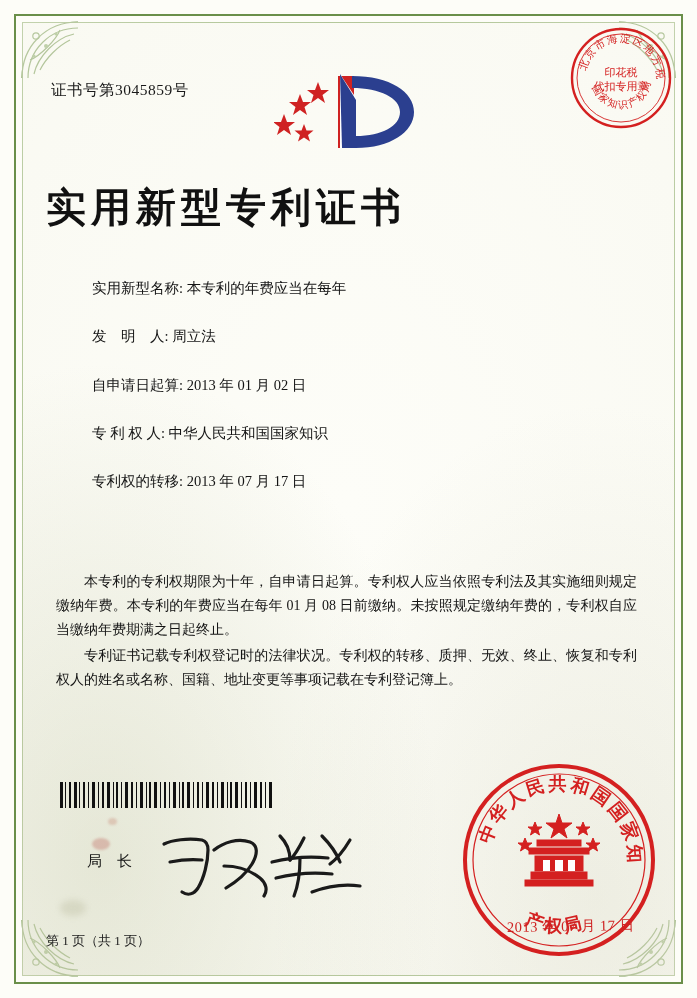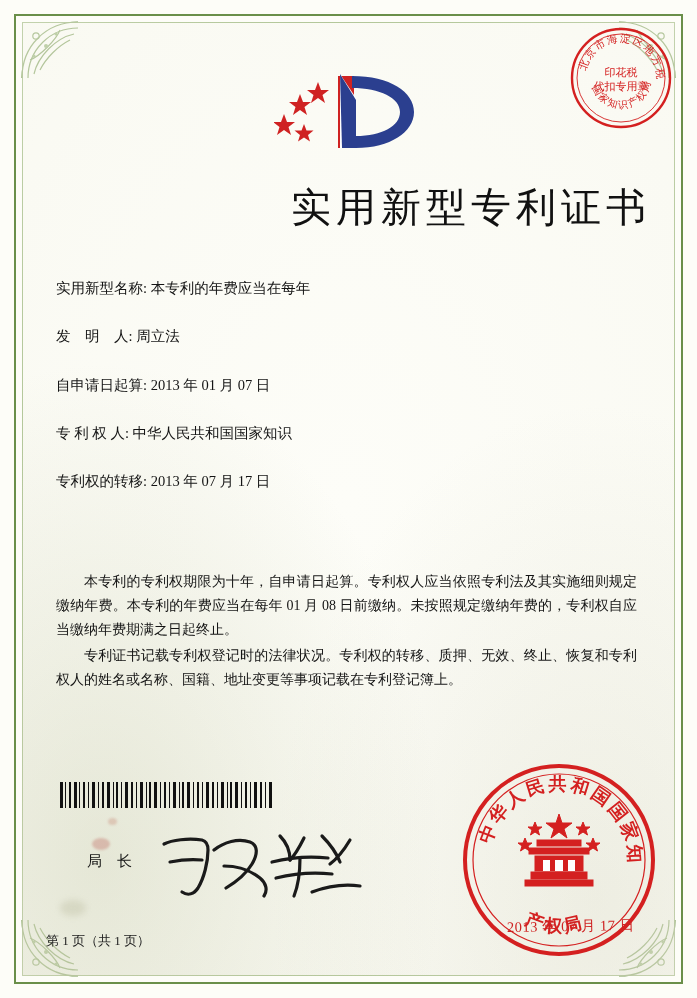--- a/index.html
+++ b/index.html
@@ -86,43 +86,44 @@
     transform: translateX(-50%);
     width: 150px;
     height: 86px;
   }
 
   .title {
     position: absolute;
     left: 0;
     right: 0;
     top: 140px;
-    text-align: right;
+    text-align: left;
     font-size: 40px;
-    font-weight: normal;
+    font-weight: bold;
     letter-spacing: 5px;
     color: #111;
     font-family: "DejaVu Serif", "Liberation Serif", serif;
   }
 
   .fields {
     position: absolute;
     left: 10px;
     right: 10px;
     top: 238px;
   }
   .field {
     font-size: 14.5px;
     line-height: 1.5;
     margin-bottom: 26.5px;
     color: #141414;
     white-space: nowrap;
   }
   .field .lbl {
     display: inline-block;
+    margin-left: 36px;
   }
   .field .val {
     display: inline-block;
   }
 
   .body-text {
     position: absolute;
     left: 10px;
     right: 14px;
     top: 530px;
@@ -279,20 +280,21 @@
   </div>
 
   <div class="tint"></div>
 
   <div class="stain" style="left:92px; top:838px; width:18px; height:12px; background:rgba(180,70,60,0.28); filter:blur(1px);"></div>
   <div class="stain" style="left:108px; top:818px; width:9px; height:7px; background:rgba(180,80,60,0.22); filter:blur(1px);"></div>
   <div class="stain" style="left:60px; top:900px; width:26px; height:16px; background:rgba(150,150,110,0.2); filter:blur(3px);"></div>
 
   <div class="content">
 
+    <div class="cert-number">证书号第3045859号</div>
 
     <div class="logo">
       <svg width="150" height="86" viewBox="0 0 150 86">
         <g fill="#cf2222">
           <polygon points="10,46 13,54 21,54 14.5,59 17,67 10,62 3,67 5.5,59 -1,54 7,54"></polygon>
           <polygon points="26,26 29,34 37,34 30.5,39 33,47 26,42 19,47 21.5,39 15,34 23,34"></polygon>
           <polygon points="44,14 47,22 55,22 48.5,27 51,35 44,30 37,35 39.5,27 33,22 41,22"></polygon>
           <polygon points="30,56 32.5,62.5 39.5,62.5 34,67 36,73.5 30,69.5 24,73.5 26,67 20.5,62.5 27.5,62.5"></polygon>
           <path d="M64 8 L80 8 L80 80 L64 80 Z"></path>
         </g>
@@ -308,21 +310,21 @@
       <div class="field">
         <span class="lbl">实用新型名称:</span>
         <span class="val">本专利的年费应当在每年</span>
       </div>
       <div class="field">
         <span class="lbl">发　明　人:</span>
         <span class="val">周立法</span>
       </div>
       <div class="field">
         <span class="lbl">自申请日起算:</span>
-        <span class="val">2013 年 01 月 07 日</span>
+        <span class="val">2013 年 01 月 02 日</span>
       </div>
       <div class="field">
         <span class="lbl">专 利 权 人:</span>
         <span class="val">中华人民共和国国家知识</span>
       </div>
       <div class="field">
         <span class="lbl">专利权的转移:</span>
         <span class="val">2013 年 07 月 17 日</span>
       </div>
     </div>

